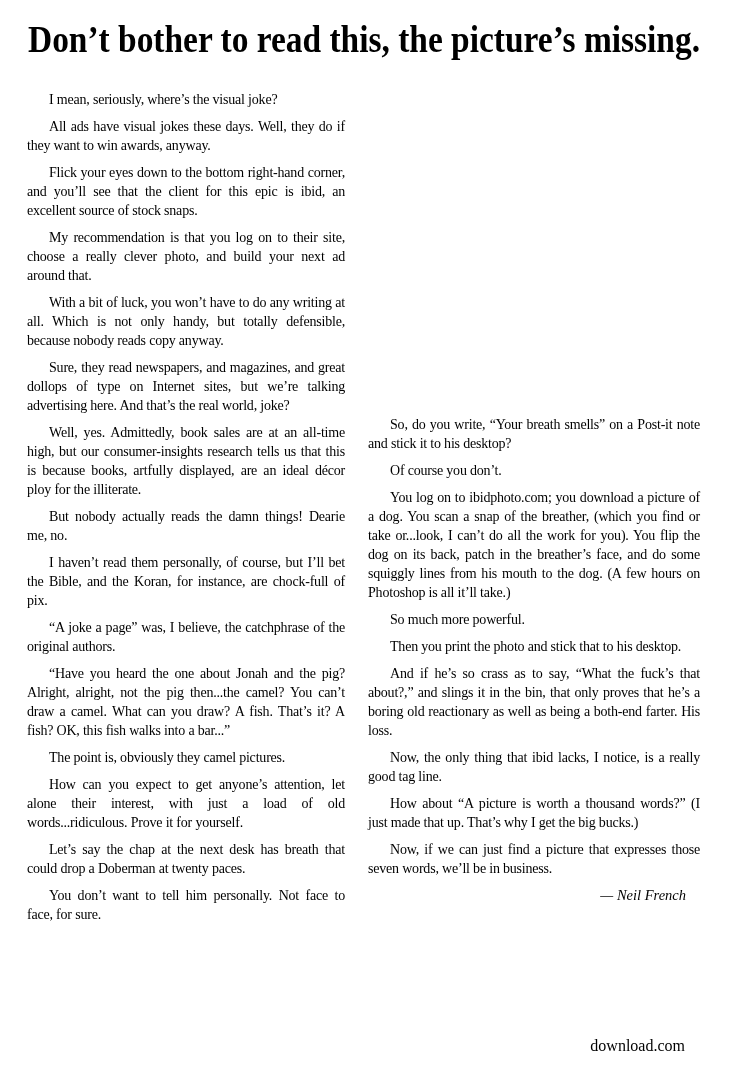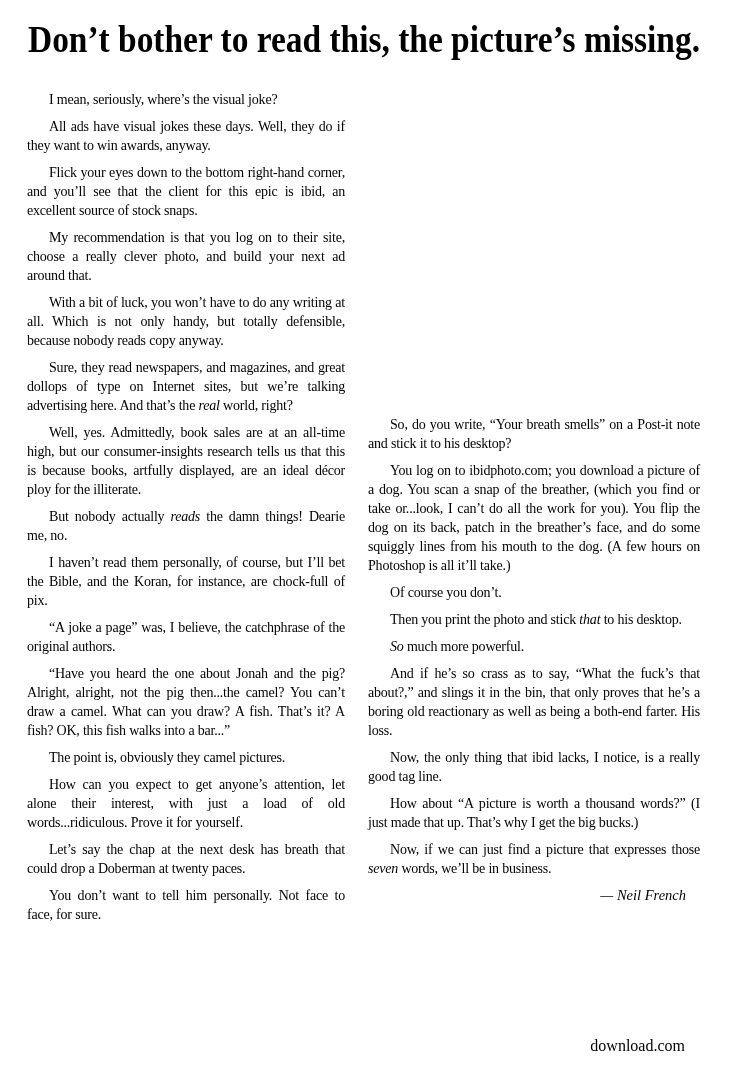--- a/index.html
+++ b/index.html
@@ -33,21 +33,21 @@
     line-height: 19px;
     letter-spacing: -0.2px;
     text-align: justify;
   }
   #left-column  { left: 27px;  top: 90px;  width: 318px; }
   #right-column { left: 368px; top: 415px; width: 332px; }
   .column p.para {
     margin: 0 0 8px 0;
     text-indent: 22px;
   }
-  .it { font-style: italic; }
+  .it { }
   #signature {
     margin: 2px 8px 0 0;
     text-align: right;
     font-style: italic;
     font-size: 14.5px;
     padding-right: 6px;
     letter-spacing: 0;
   }
   #brand-url {
     position: absolute;
@@ -66,39 +66,39 @@
   <svg id="headline-svg" viewBox="0 0 680 58" xmlns="http://www.w3.org/2000/svg">
     <text x="1" y="34" textLength="672" lengthAdjust="spacingAndGlyphs">Don’t bother to read this, the picture’s missing.</text>
   </svg>
 
   <div id="left-column" class="column">
       <p class="para"><span>I mean, seriously, where’s the visual joke?</span></p>
       <p class="para"><span>All ads have visual jokes these days. Well, they do if they want to win awards, anyway.</span></p>
       <p class="para"><span>Flick your eyes down to the bottom right-hand corner, and you’ll see that the client for this epic is ibid, an excellent source of stock snaps.</span></p>
       <p class="para"><span>My recommendation is that you log on to their site, choose a really clever photo, and build your next ad around that.</span></p>
       <p class="para"><span>With a bit of luck, you won’t have to do any writing at all. Which is not only handy, but totally defensible, because nobody reads copy anyway.</span></p>
-      <p class="para"><span>Sure, they read newspapers, and magazines, and great dollops of type on Internet sites, but we’re talking advertising here. And that’s the </span><span class="it">real</span><span> world, right?</span></p>
+      <p class="para"><span>Sure, they read newspapers, and magazines, and great dollops of type on Internet sites, but we’re talking advertising here. And that’s the </span><span class="it">real</span><span> world, joke?</span></p>
       <p class="para"><span>Well, yes. Admittedly, book sales are at an all-time high, but our consumer-insights research tells us that this is because books, artfully displayed, are an ideal décor ploy for the illiterate.</span></p>
       <p class="para"><span>But nobody actually </span><span class="it">reads</span><span> the damn things! Dearie me, no.</span></p>
       <p class="para"><span>I haven’t read them personally, of course, but I’ll bet the Bible, and the Koran, for instance, are chock-full of pix.</span></p>
       <p class="para"><span>“A joke a page” was, I believe, the catchphrase of the original authors.</span></p>
       <p class="para"><span>“Have you heard the one about Jonah and the pig? Alright, alright, not the pig then...the camel? You can’t draw a camel. What can you draw? A fish. That’s it? A fish? OK, this fish walks into a bar...”</span></p>
       <p class="para"><span>The point is, obviously they camel pictures.</span></p>
       <p class="para"><span>How can you expect to get anyone’s attention, let alone their interest, with just a load of old words...ridiculous. Prove it for yourself.</span></p>
       <p class="para"><span>Let’s say the chap at the next desk has breath that could drop a Doberman at twenty paces.</span></p>
       <p class="para"><span>You don’t want to tell him personally. Not face to face, for sure.</span></p>
     </div>
 
   <div id="right-column" class="column">
     <div>
         <p class="para"><span>So, do you write, “Your breath smells” on a Post-it note and stick it to his desktop?</span></p>
+        <p class="para"><span>Of course you don’t.</span></p>
         <p class="para"><span>You log on to ibidphoto.com; you download a picture of a dog. You scan a snap of the breather, (which you find or take or...look, I can’t do all the work for you). You flip the dog on its back, patch in the breather’s face, and do some squiggly lines from his mouth to the dog. (A few hours on Photoshop is all it’ll take.)</span></p>
-        <p class="para"><span>Of course you don’t.</span></p>
+        <p class="para"><span class="it">So</span><span> much more powerful.</span></p>
         <p class="para"><span>Then you print the photo and stick </span><span class="it">that</span><span> to his desktop.</span></p>
-        <p class="para"><span class="it">So</span><span> much more powerful.</span></p>
         <p class="para"><span>And if he’s so crass as to say, “What the fuck’s that about?,” and slings it in the bin, that only proves that he’s a boring old reactionary as well as being a both-end farter. His loss.</span></p>
         <p class="para"><span>Now, the only thing that ibid lacks, I notice, is a really good tag line.</span></p>
         <p class="para"><span>How about “A picture is worth a thousand words?” (I just made that up. That’s why I get the big bucks.)</span></p>
         <p class="para"><span>Now, if we can just find a picture that expresses those </span><span class="it">seven</span><span> words, we’ll be in business.</span></p>
       </div>
     <p id="signature">— Neil French</p>
   </div>
 
   <div id="brand-url">download.com</div>
 

